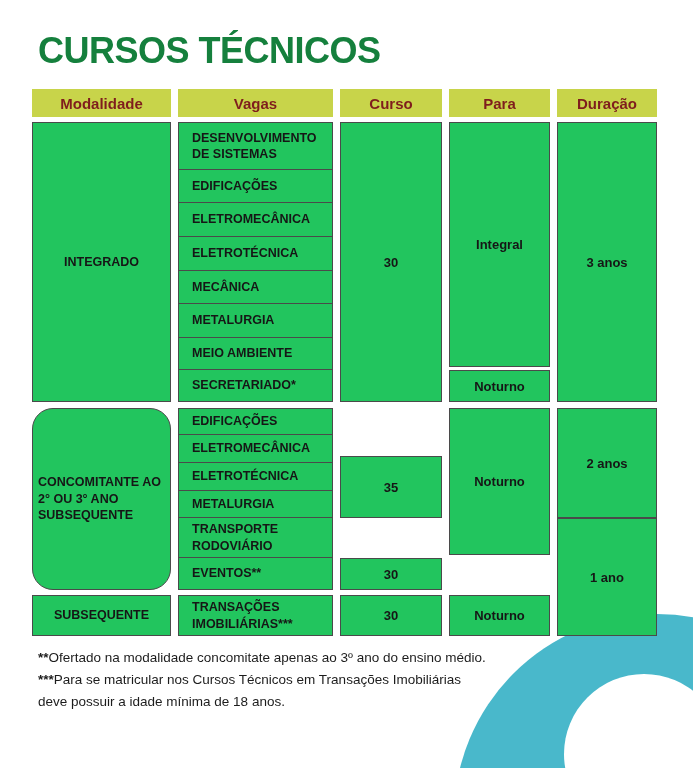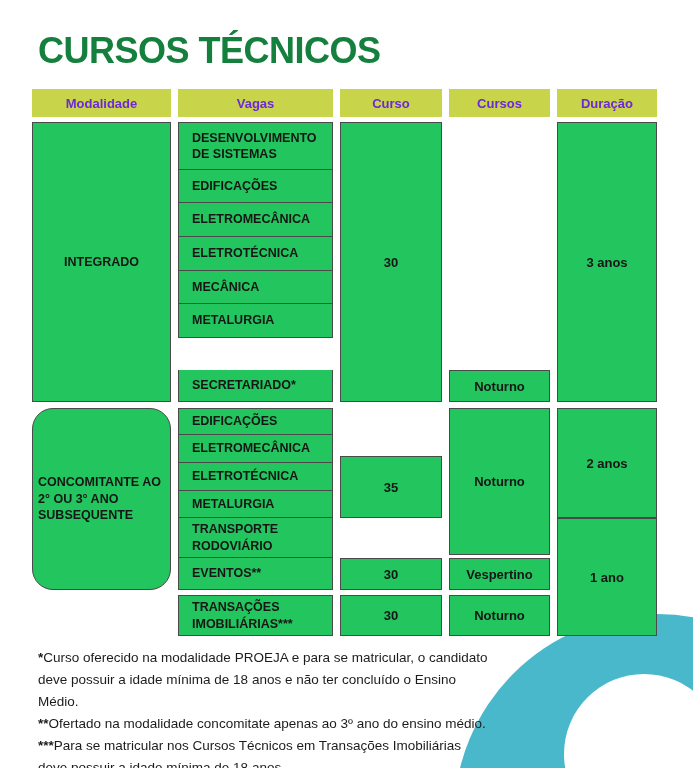--- a/index.html
+++ b/index.html
@@ -31,21 +31,21 @@
   .thead, .tbody {
     margin-left:32px;
     display:grid;
     grid-template-columns:139px 155px 102px 101px 100px;
     column-gap:7px;
   }
   .thead { margin-top:17px; grid-template-rows:28px; }
   .th {
     background:#c8d44a;
     display:flex; align-items:center; justify-content:center;
-    font-weight:700; font-size:13px; color:#6d28d9;
+    font-weight:700; font-size:15px; color:#7f1d1d;
   }
   .tbody {
     margin-top:5px;
     grid-template-rows:48px 33px 34px 34px 33px 34px 32px 32px 6px 27px 28px 28px 27px 40px 32px 5px 41px;
   }
   .cell {
     border:1.5px solid #4a4a4a; background:#22c55e;
     display:flex; align-items:center; justify-content:center;
     font-weight:700; font-size:13px; text-align:center; color:#161616;
   }
@@ -97,65 +97,68 @@
 <div class="ring-inner"></div>
 
 <div class="content">
 
   <h1 class="page-title">CURSOS TÉCNICOS</h1>
 
   <div class="thead">
     <div class="th">Modalidade</div>
     <div class="th">Vagas</div>
     <div class="th">Curso</div>
-    <div class="th">Cursos</div>
+    <div class="th">Para</div>
     <div class="th">Duração</div>
   </div>
 
   <div class="tbody">
 
     <div class="cell modal single m1">
       <span class="inner">INTEGRADO</span>
     </div>
     <div class="cell modal m2">
       <span class="inner">CONCOMITANTE AO 2° OU 3° ANO SUBSEQUENTE</span>
     </div>
+    <div class="cell modal single m3">
+      <span class="inner">SUBSEQUENTE</span>
+    </div>
 
     <div class="cell curso c-r1">DESENVOLVIMENTO DE SISTEMAS</div>
     <div class="cell curso stack c-r2">EDIFICAÇÕES</div>
     <div class="cell curso stack c-r3">ELETROMECÂNICA</div>
     <div class="cell curso stack c-r4">ELETROTÉCNICA</div>
     <div class="cell curso stack c-r5">MECÂNICA</div>
     <div class="cell curso stack c-r6">METALURGIA</div>
+    <div class="cell curso stack c-r7">MEIO AMBIENTE</div>
     <div class="cell curso stack c-r8">SECRETARIADO*</div>
 
     <div class="cell curso c-r10">EDIFICAÇÕES</div>
     <div class="cell curso stack c-r11">ELETROMECÂNICA</div>
     <div class="cell curso stack c-r12">ELETROTÉCNICA</div>
     <div class="cell curso stack c-r13">METALURGIA</div>
     <div class="cell curso stack c-r14">TRANSPORTE RODOVIÁRIO</div>
     <div class="cell curso stack c-r15">EVENTOS**</div>
 
     <div class="cell curso c-r17">TRANSAÇÕES IMOBILIÁRIAS***</div>
 
     <div class="cell v0">30</div>
     <div class="cell v1">35</div>
     <div class="cell v3">30</div>
     <div class="cell v4">30</div>
 
+    <div class="cell t0">Integral</div>
     <div class="cell t1">Noturno</div>
     <div class="cell t2">Noturno</div>
-    <div class="cell t3">Vespertino</div>
     <div class="cell t4">Noturno</div>
 
     <div class="cell d0">3 anos</div>
     <div class="cell d1">2 anos</div>
     <div class="cell d2">1 ano</div>
 
   </div>
 
   <div class="notes">
-    <div><b>*</b><span>Curso oferecido na modalidade PROEJA e para se matricular, o candidato deve possuir a idade mínima de 18 anos e não ter concluído o Ensino Médio.</span></div>
     <div><b>**</b><span>Ofertado na modalidade concomitate apenas ao 3º ano do ensino médio.</span></div>
     <div><b>***</b><span>Para se matricular nos Cursos Técnicos em Transações Imobiliárias deve possuir a idade mínima de 18 anos.</span></div>
   </div>
 
 </div>
 
 </body></html>

